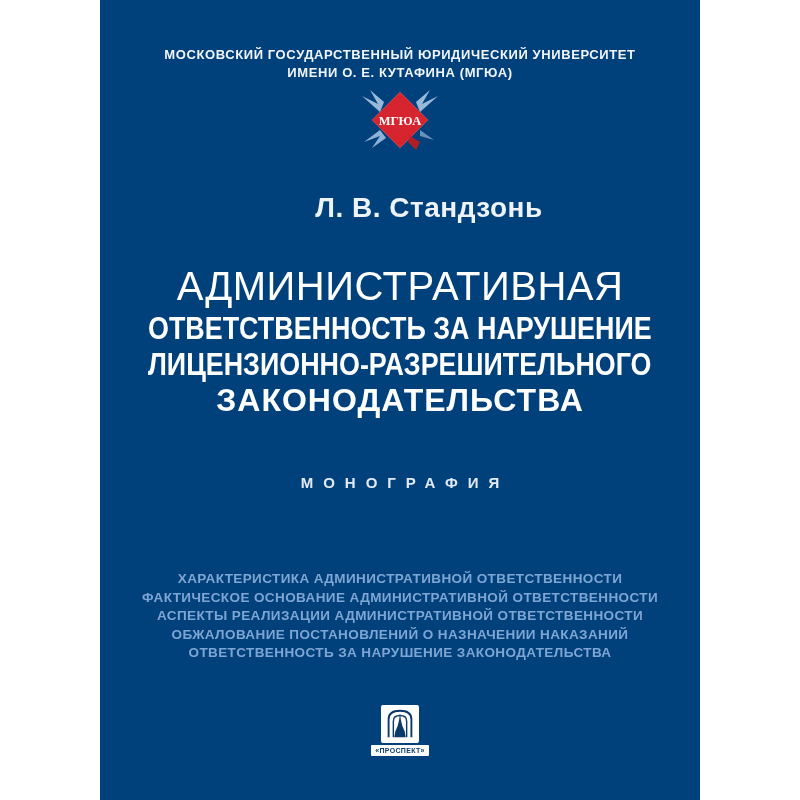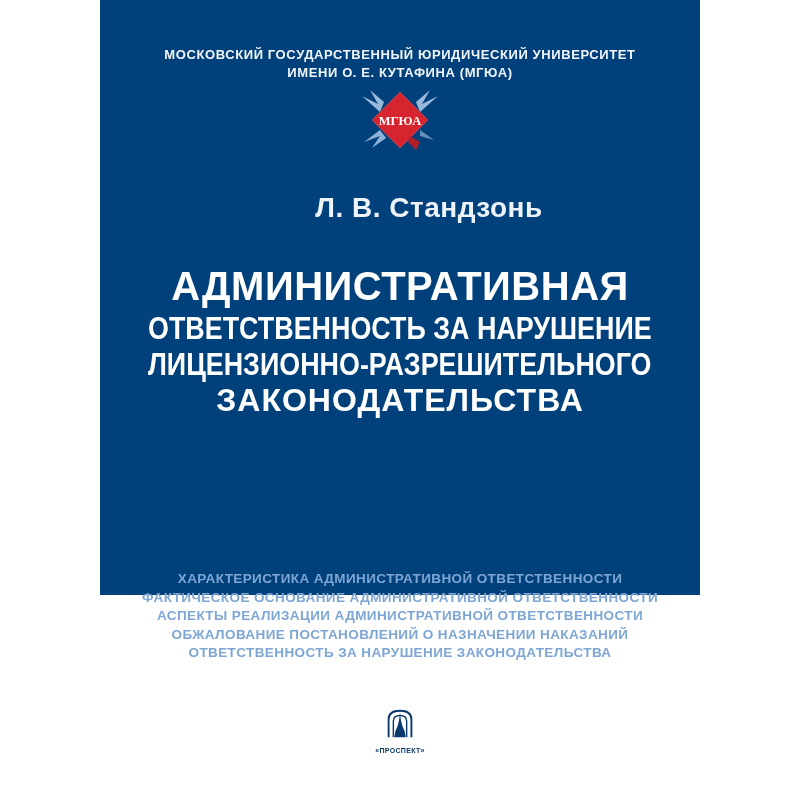--- a/index.html
+++ b/index.html
@@ -1,39 +1,39 @@
 <!DOCTYPE html>
 <html><head>
 <meta charset="utf-8">
 <style>
   html,body{margin:0;padding:0;}
   body{
     width:800px;height:800px;background:#ffffff;position:relative;
     font-family:"Liberation Sans", sans-serif;overflow:hidden;
   }
   .cover{
-    position:absolute;left:100px;top:0;width:600px;height:595px;
+    position:absolute;left:100px;top:0;width:600px;height:800px;
     background:#00417c;color:#ffffff;text-align:center;
   }
   .university{
     position:absolute;top:46px;left:0;width:100%;
     font-size:13px;font-weight:bold;line-height:18px;letter-spacing:0.6px;
     color:#f2f6fb;
   }
   .emblem{
     position:absolute;top:84px;left:50%;transform:translateX(-50%);text-align:right;
   }
   .author{
     position:absolute;top:192px;left:0;width:100%;
     font-size:28px;font-weight:600;letter-spacing:0.5px;color:#eef3f9;padding-left:29px;
   }
   .title-block{
     position:absolute;top:266px;left:0;width:100%;line-height:1.0;color:#ffffff;
   }
-  .title-l1{font-size:40px;font-weight:bold;letter-spacing:0.5px;margin-bottom:6px;}
+  .title-l1{font-size:40px;font-weight:normal;letter-spacing:0.5px;margin-bottom:6px;}
   .title-cond{font-size:32px;font-weight:bold;margin-bottom:4px;text-align:center;}
   .title-cond > span{display:inline-block;transform:scaleX(0.84);transform-origin:center;white-space:nowrap;}
   .title-l4{font-size:32px;font-weight:bold;letter-spacing:1px;margin-top:2px;}
   .monograph{
     position:absolute;top:474px;left:0;width:100%;
     font-size:15px;font-weight:600;letter-spacing:10px;text-indent:10px;color:#e2eaf4;
   }
   .topics{
     position:absolute;top:543px;left:0;width:100%;
     font-size:13.5px;font-weight:bold;line-height:18.6px;letter-spacing:0.4px;
@@ -80,20 +80,21 @@
 
   <div class="author">Л. В. Стандзонь</div>
 
   <div class="title-block">
     <div class="title-l1">АДМИНИСТРАТИВНАЯ</div>
     <div class="title-cond"><span>ОТВЕТСТВЕННОСТЬ ЗА НАРУШЕНИЕ</span></div>
     <div class="title-cond"><span>ЛИЦЕНЗИОННО-РАЗРЕШИТЕЛЬНОГО</span></div>
     <div class="title-l4">ЗАКОНОДАТЕЛЬСТВА</div>
   </div>
 
+  <div class="monograph">МОНОГРАФИЯ</div>
 
   <div class="topics">
     <div>ХАРАКТЕРИСТИКА АДМИНИСТРАТИВНОЙ ОТВЕТСТВЕННОСТИ</div>
     <div>ФАКТИЧЕСКОЕ ОСНОВАНИЕ АДМИНИСТРАТИВНОЙ ОТВЕТСТВЕННОСТИ</div>
     <div>АСПЕКТЫ РЕАЛИЗАЦИИ АДМИНИСТРАТИВНОЙ ОТВЕТСТВЕННОСТИ</div>
     <div>ОБЖАЛОВАНИЕ ПОСТАНОВЛЕНИЙ О НАЗНАЧЕНИИ НАКАЗАНИЙ</div>
     <div>ОТВЕТСТВЕННОСТЬ ЗА НАРУШЕНИЕ ЗАКОНОДАТЕЛЬСТВА</div>
   </div>
 
   <div class="publisher">

